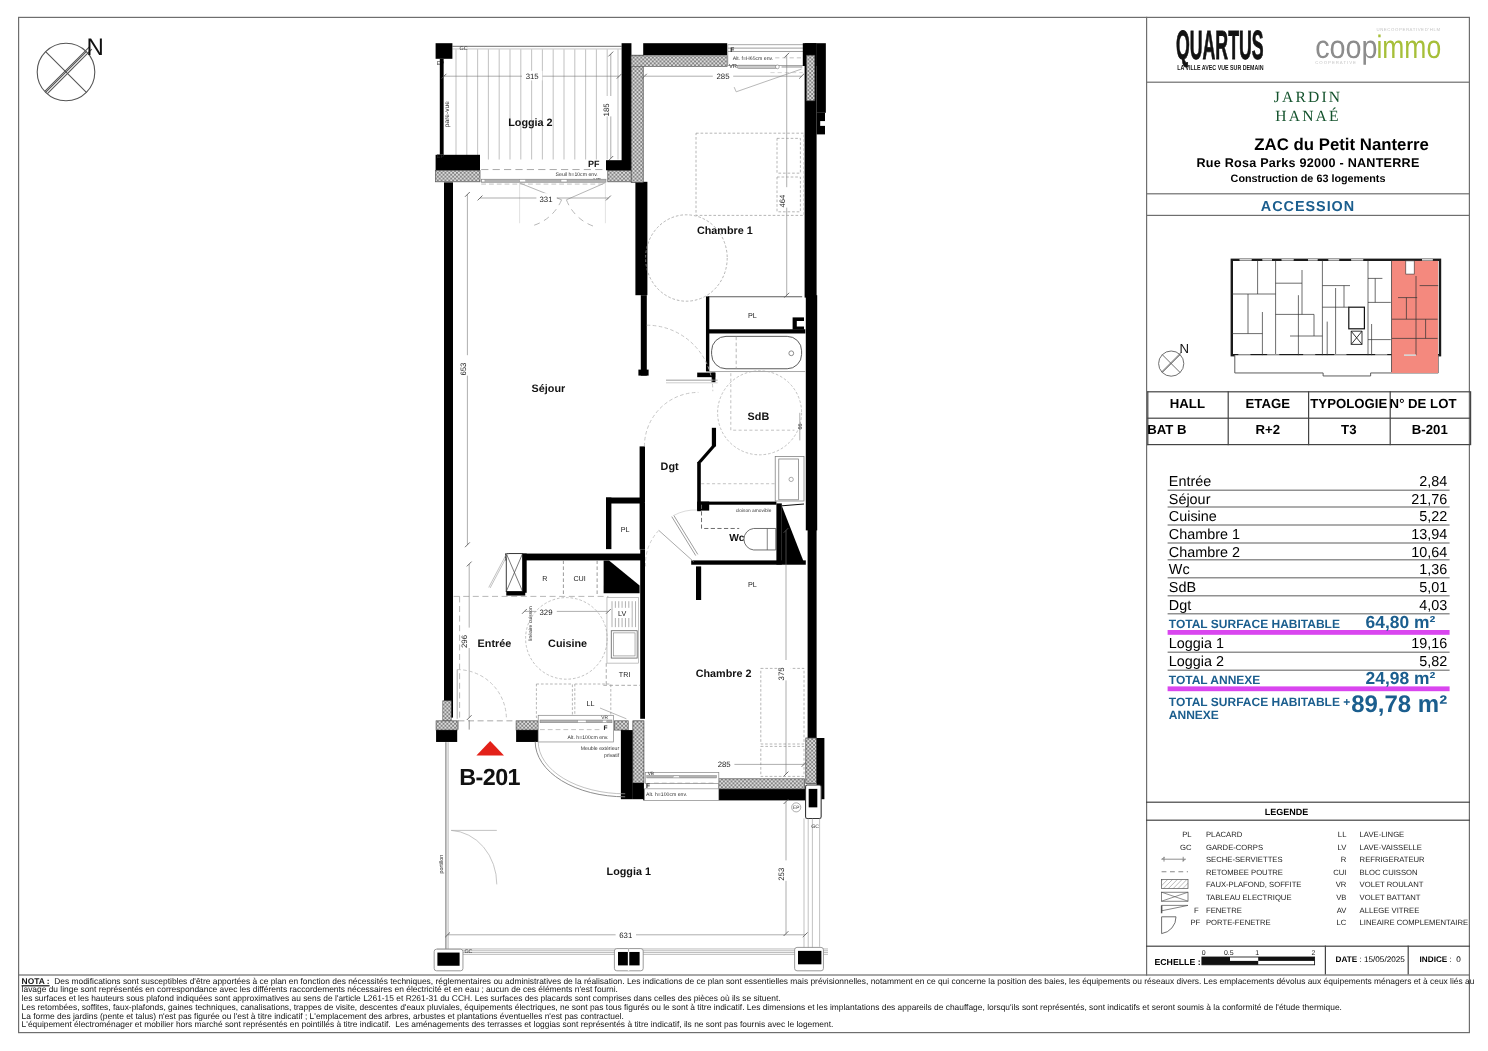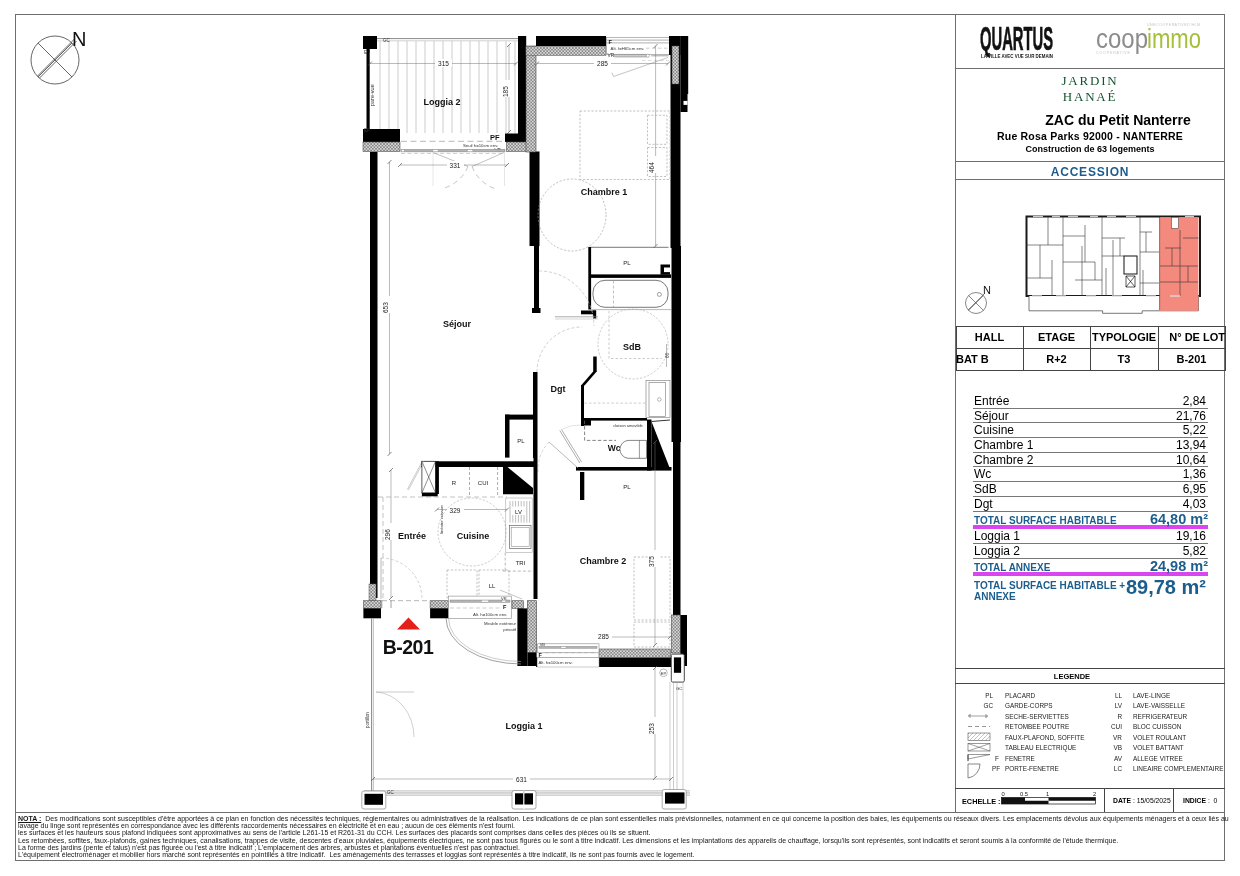--- a/index.html
+++ b/index.html
@@ -641,35 +641,35 @@
   <div class="abs" style="left:0;top:22px;width:269px;height:1px;background:#444;"></div>
   <div class="abs" style="left:0;top:44px;width:269px;height:1px;background:#444;"></div>
   <div class="abs" style="left:0;top:0;width:1px;height:45px;background:#444;"></div>
   <div class="abs" style="left:67px;top:0;width:1px;height:45px;background:#444;"></div>
   <div class="abs" style="left:134px;top:0;width:1px;height:45px;background:#444;"></div>
   <div class="abs" style="left:202px;top:0;width:1px;height:45px;background:#444;"></div>
   <div class="abs" style="left:269px;top:0;width:1px;height:45px;background:#444;"></div>
   <div class="abs b" style="left:0;top:5px;width:67px;text-align:center;">HALL</div>
   <div class="abs b" style="left:67px;top:5px;width:67px;text-align:center;">ETAGE</div>
   <div class="abs b" style="left:134px;top:5px;width:68px;text-align:center;">TYPOLOGIE</div>
-  <div class="abs b" style="left:202px;top:5px;width:67px;text-align:right;">N° DE LOT</div>
+  <div class="abs b" style="left:202px;top:5px;width:67px;text-align:left;">N° DE LOT</div>
   <div class="abs b" style="left:0;top:27px;width:67px;text-align:left;">BAT B</div>
   <div class="abs b" style="left:67px;top:27px;width:67px;text-align:center;">R+2</div>
   <div class="abs b" style="left:134px;top:27px;width:68px;text-align:center;">T3</div>
   <div class="abs b" style="left:202px;top:27px;width:67px;text-align:center;">B-201</div>
 </div>
 
 <div class="abs" style="left:973px;top:394px;width:235px;">
   <style>
     .ar{position:relative;height:13.7px;border-bottom:1px solid #777;font-size:12px;}
     .ar .nm{position:absolute;left:1px;top:0;}
     .ar .vl{position:absolute;right:2px;top:0;}
     .tr{position:relative;height:13.7px;border-bottom:4px solid #d946ef;}
     .tr .nm{position:absolute;left:1px;top:3px;font-size:10px;font-weight:bold;color:#1B5E8E;}
-    .tr .vl{position:absolute;right:0;top:-1px;font-size:14.5px;font-weight:bold;color:#1B5E8E;}
+    .tr .vl{position:absolute;right:12px;top:-1px;font-size:14.5px;font-weight:bold;color:#1B5E8E;}
   </style>
 
   <div class="ar">
       <span class="nm">Entrée</span>
       <span class="vl">2,84</span>
     </div>
 
   <div class="ar">
       <span class="nm">Séjour</span>
       <span class="vl">21,76</span>
@@ -690,21 +690,21 @@
       <span class="vl">10,64</span>
     </div>
 
   <div class="ar">
       <span class="nm">Wc</span>
       <span class="vl">1,36</span>
     </div>
 
   <div class="ar">
       <span class="nm">SdB</span>
-      <span class="vl">6,95</span>
+      <span class="vl">5,01</span>
     </div>
 
   <div class="ar">
       <span class="nm">Dgt</span>
       <span class="vl">4,03</span>
     </div>
 
   <div class="tr">
       <span class="nm">TOTAL SURFACE HABITABLE</span>
       <span class="vl">64,80 m²</span>

